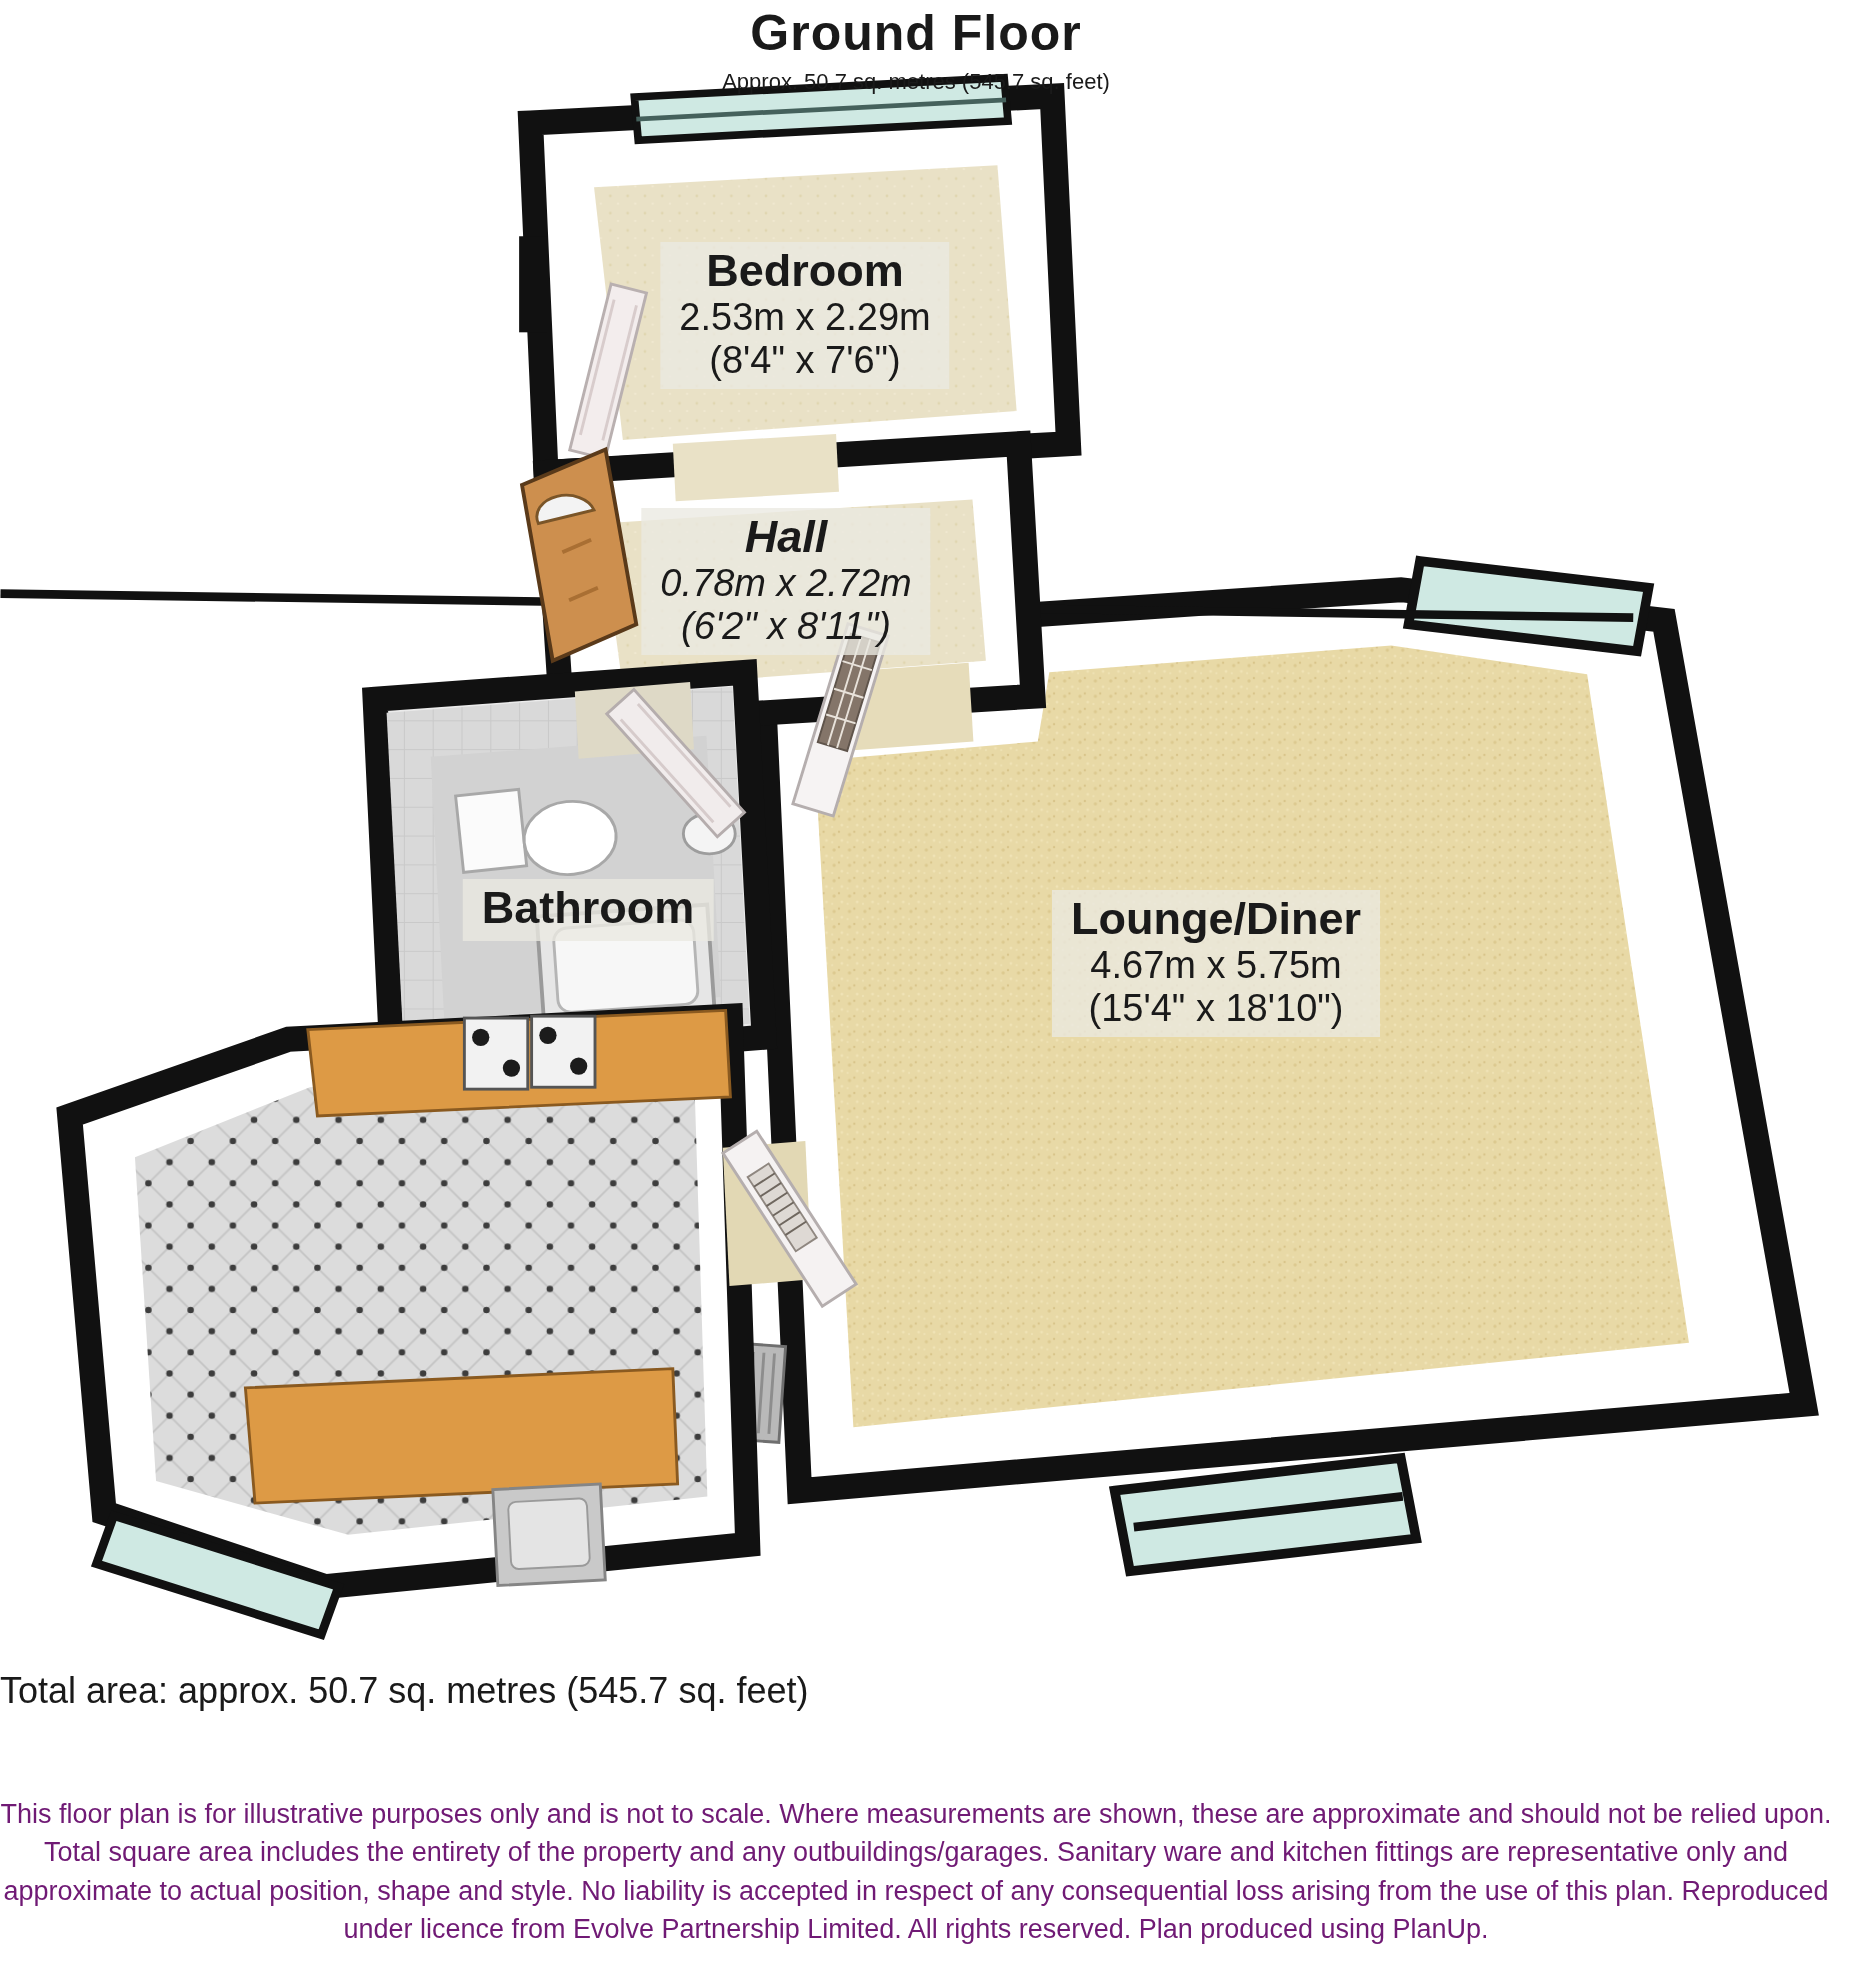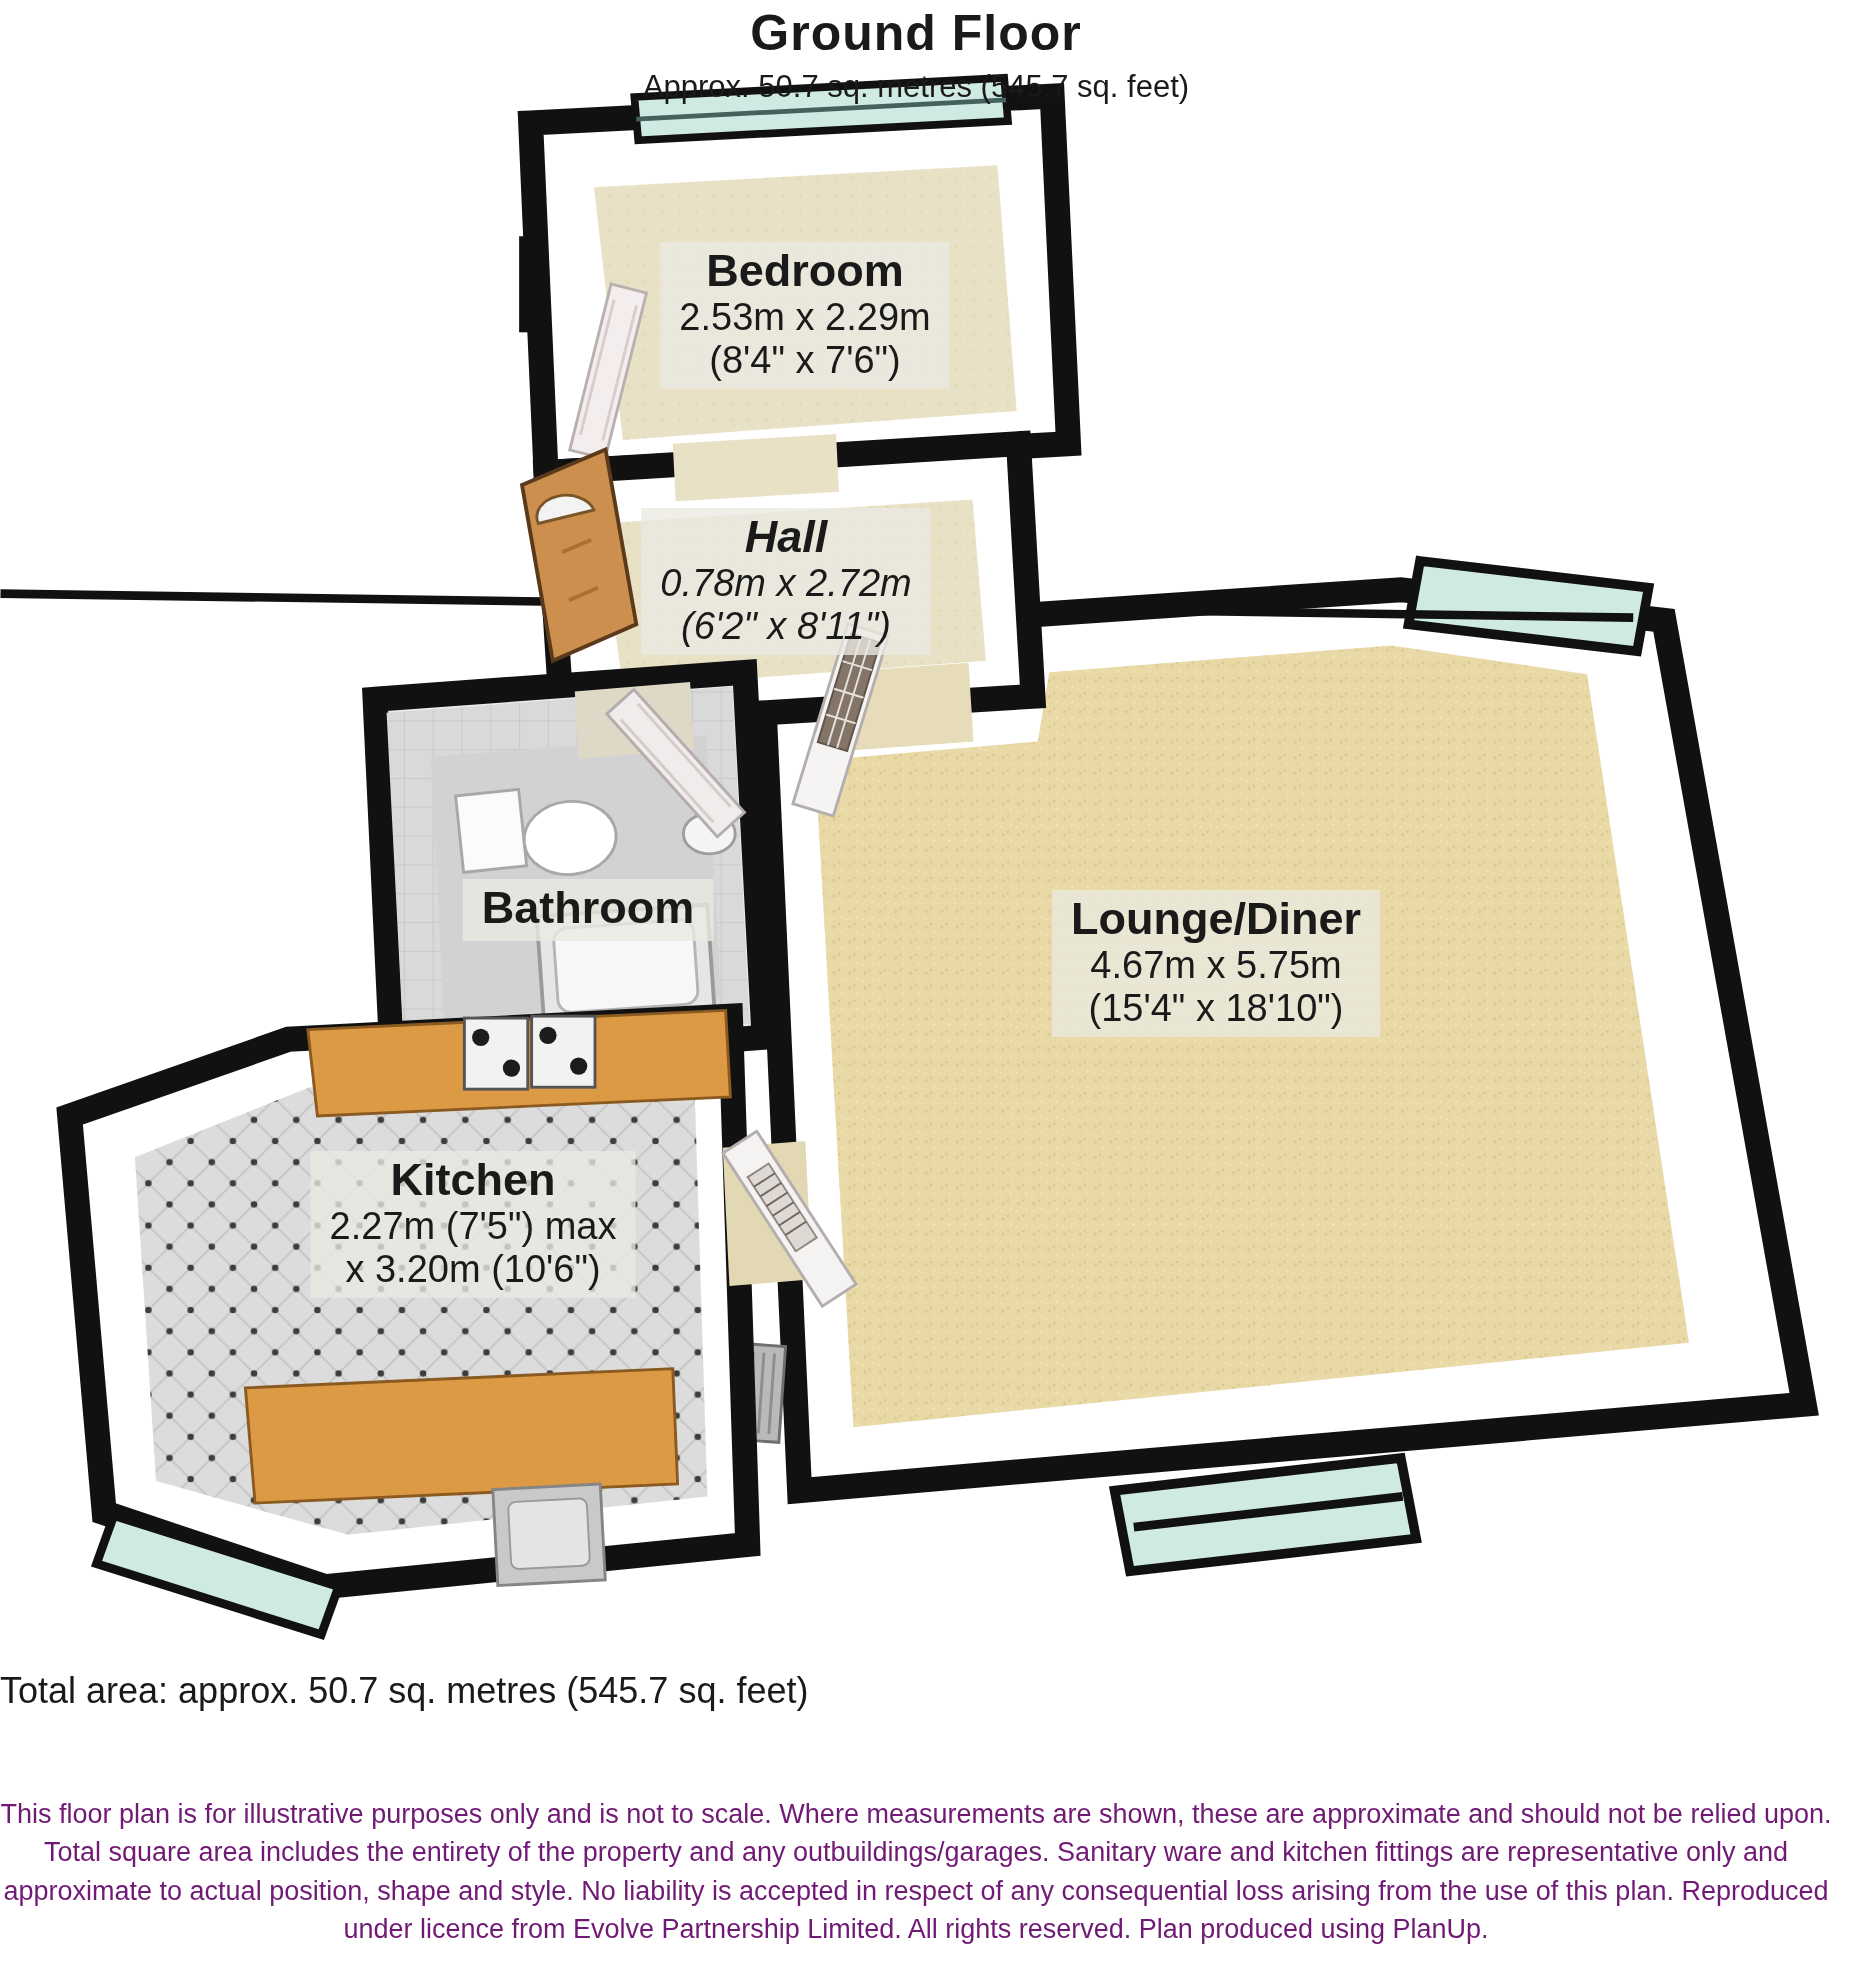--- a/index.html
+++ b/index.html
@@ -1,21 +1,21 @@
 <!DOCTYPE html>
 <html><head>
 <meta charset="utf-8">
 <style>
   html,body{margin:0;padding:0;background:#ffffff;}
   #page{position:relative;width:1832px;height:1967px;background:#ffffff;overflow:hidden;
         font-family:"Liberation Sans", sans-serif;color:#1a1a1a;}
   #plan-svg{position:absolute;left:0;top:0;width:1870px;height:1967px;}
   .hdr{position:absolute;left:0;width:100%;text-align:center;}
   #title-heading{top:3.8px;font-size:50px;font-weight:bold;letter-spacing:1px;}
-  #title-sub{top:69px;font-size:31px;}
+  #title-sub{top:69px;font-size:22px;}
   .room-label{position:absolute;transform:translateX(-50%);text-align:center;
               background:rgba(235,233,226,0.78);padding:3.8px 19px 7.7px 19px;line-height:1.12;}
   .room-name{font-size:45px;font-weight:bold;}
   .room-dim{font-size:38px;}
   #total-area{position:absolute;left:0;top:1670px;width:100%;text-align:left;font-size:36px;}
   #disclaimer{position:absolute;left:50%;top:1795px;width:1854px;transform:translateX(-50%);
               text-align:center;font-size:27px;line-height:1.42;color:#701a75;}
 </style>
 </head>
 <body>
@@ -164,23 +164,18 @@
   <div class="room-label" style="left:588px;top:861px;margin-top:18px;">
     <div class="room-name">Bathroom</div>
   </div>
 
   <div class="room-label" style="left:1216px;top:890px;">
     <div class="room-name">Lounge/Diner</div>
     <div class="room-dim">4.67m x 5.75m</div>
     <div class="room-dim">(15'4" x 18'10")</div>
   </div>
 
-  <div class="room-label" style="left:473px;top:1151px;">
-    <div class="room-name">Kitchen</div>
-    <div class="room-dim">2.27m (7'5") max</div>
-    <div class="room-dim">x 3.20m (10'6")</div>
-  </div>
 
   <div id="total-area">Total area: approx. 50.7 sq. metres (545.7 sq. feet)</div>
   <div id="disclaimer">This floor plan is for illustrative purposes only and is not to scale.  Where measurements are shown, these are approximate and should not be relied upon. Total square area includes the entirety of the property and any outbuildings/garages. Sanitary ware and kitchen fittings are representative only and approximate to actual position, shape and style.  No liability is accepted in respect of any consequential loss arising from the use of this plan. Reproduced under licence from Evolve Partnership Limited. All rights reserved. Plan produced using PlanUp.</div>
 
 </div>
 
 
 </body></html>

